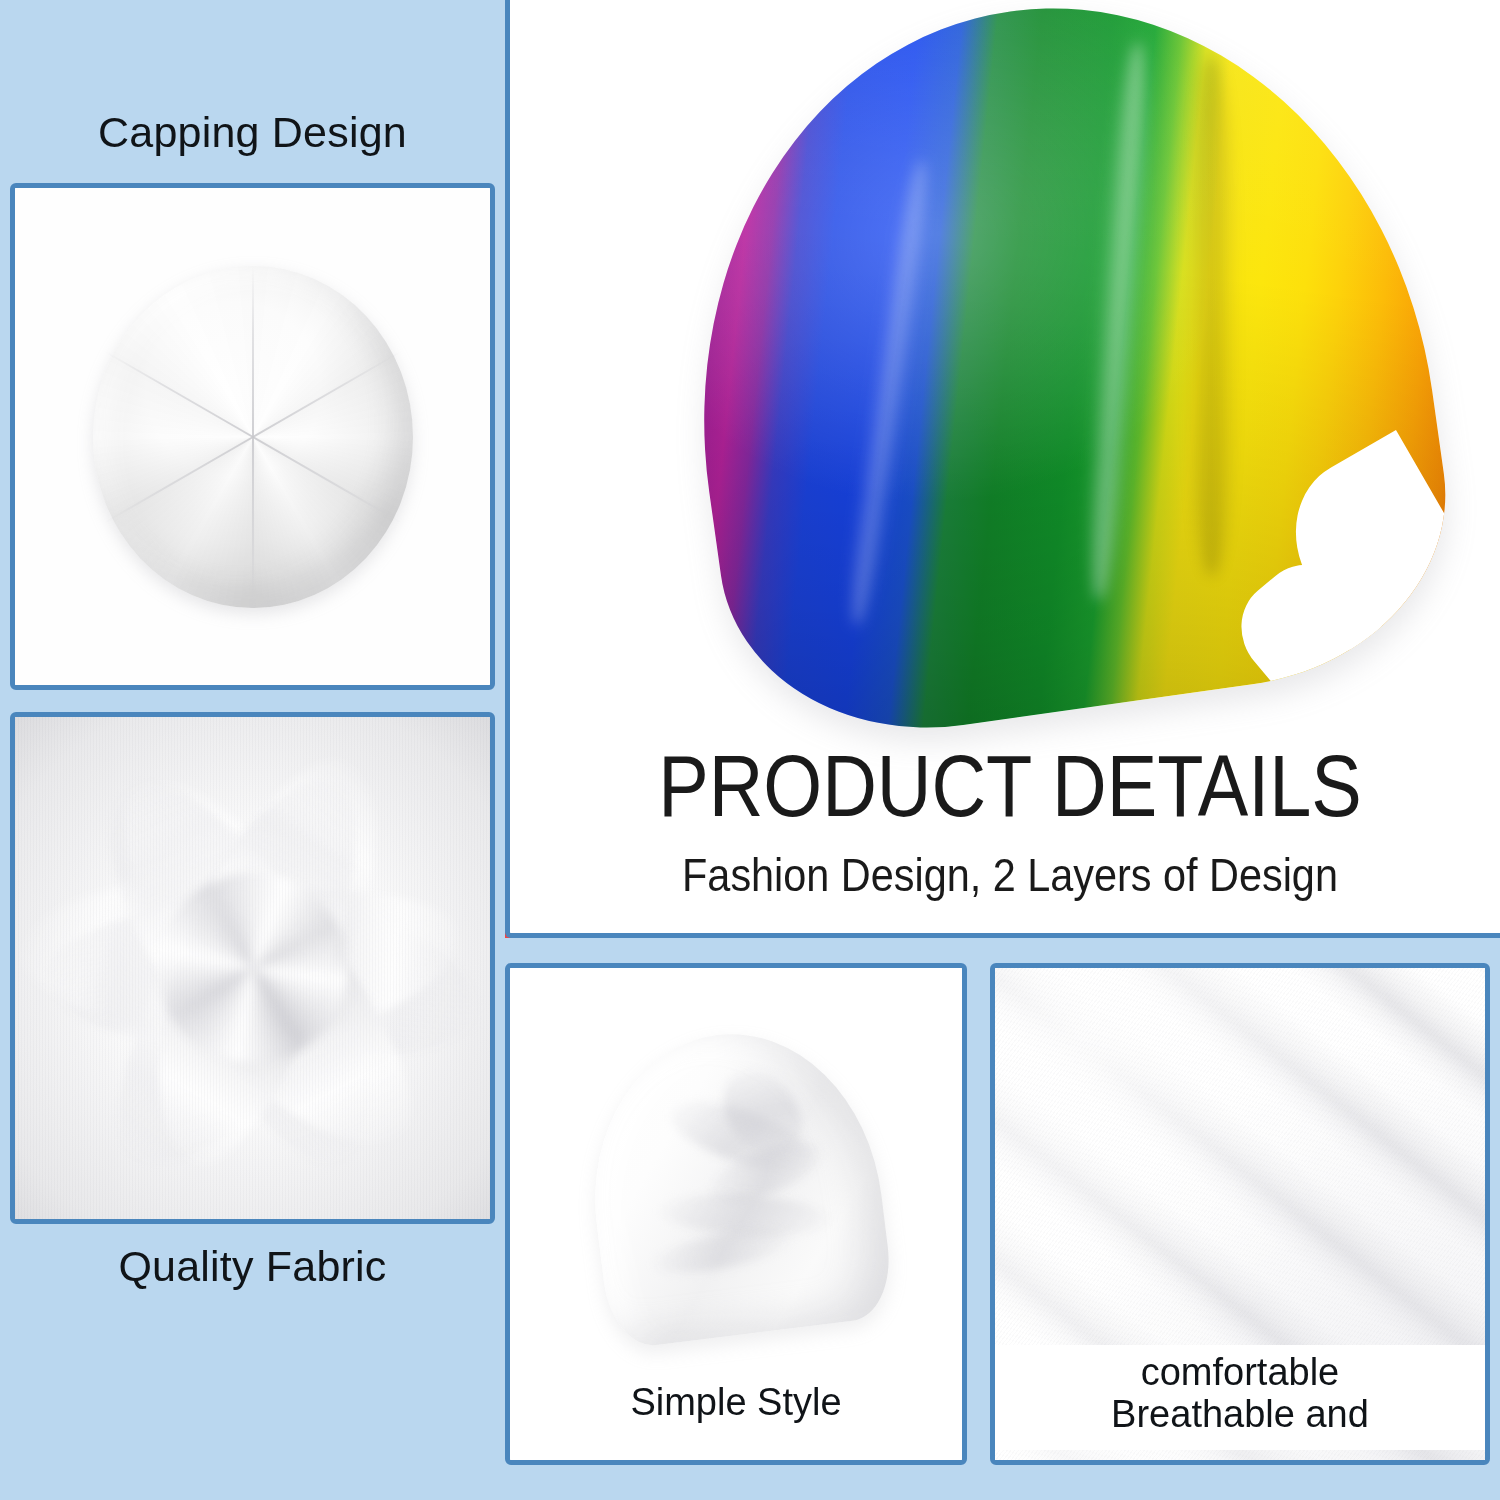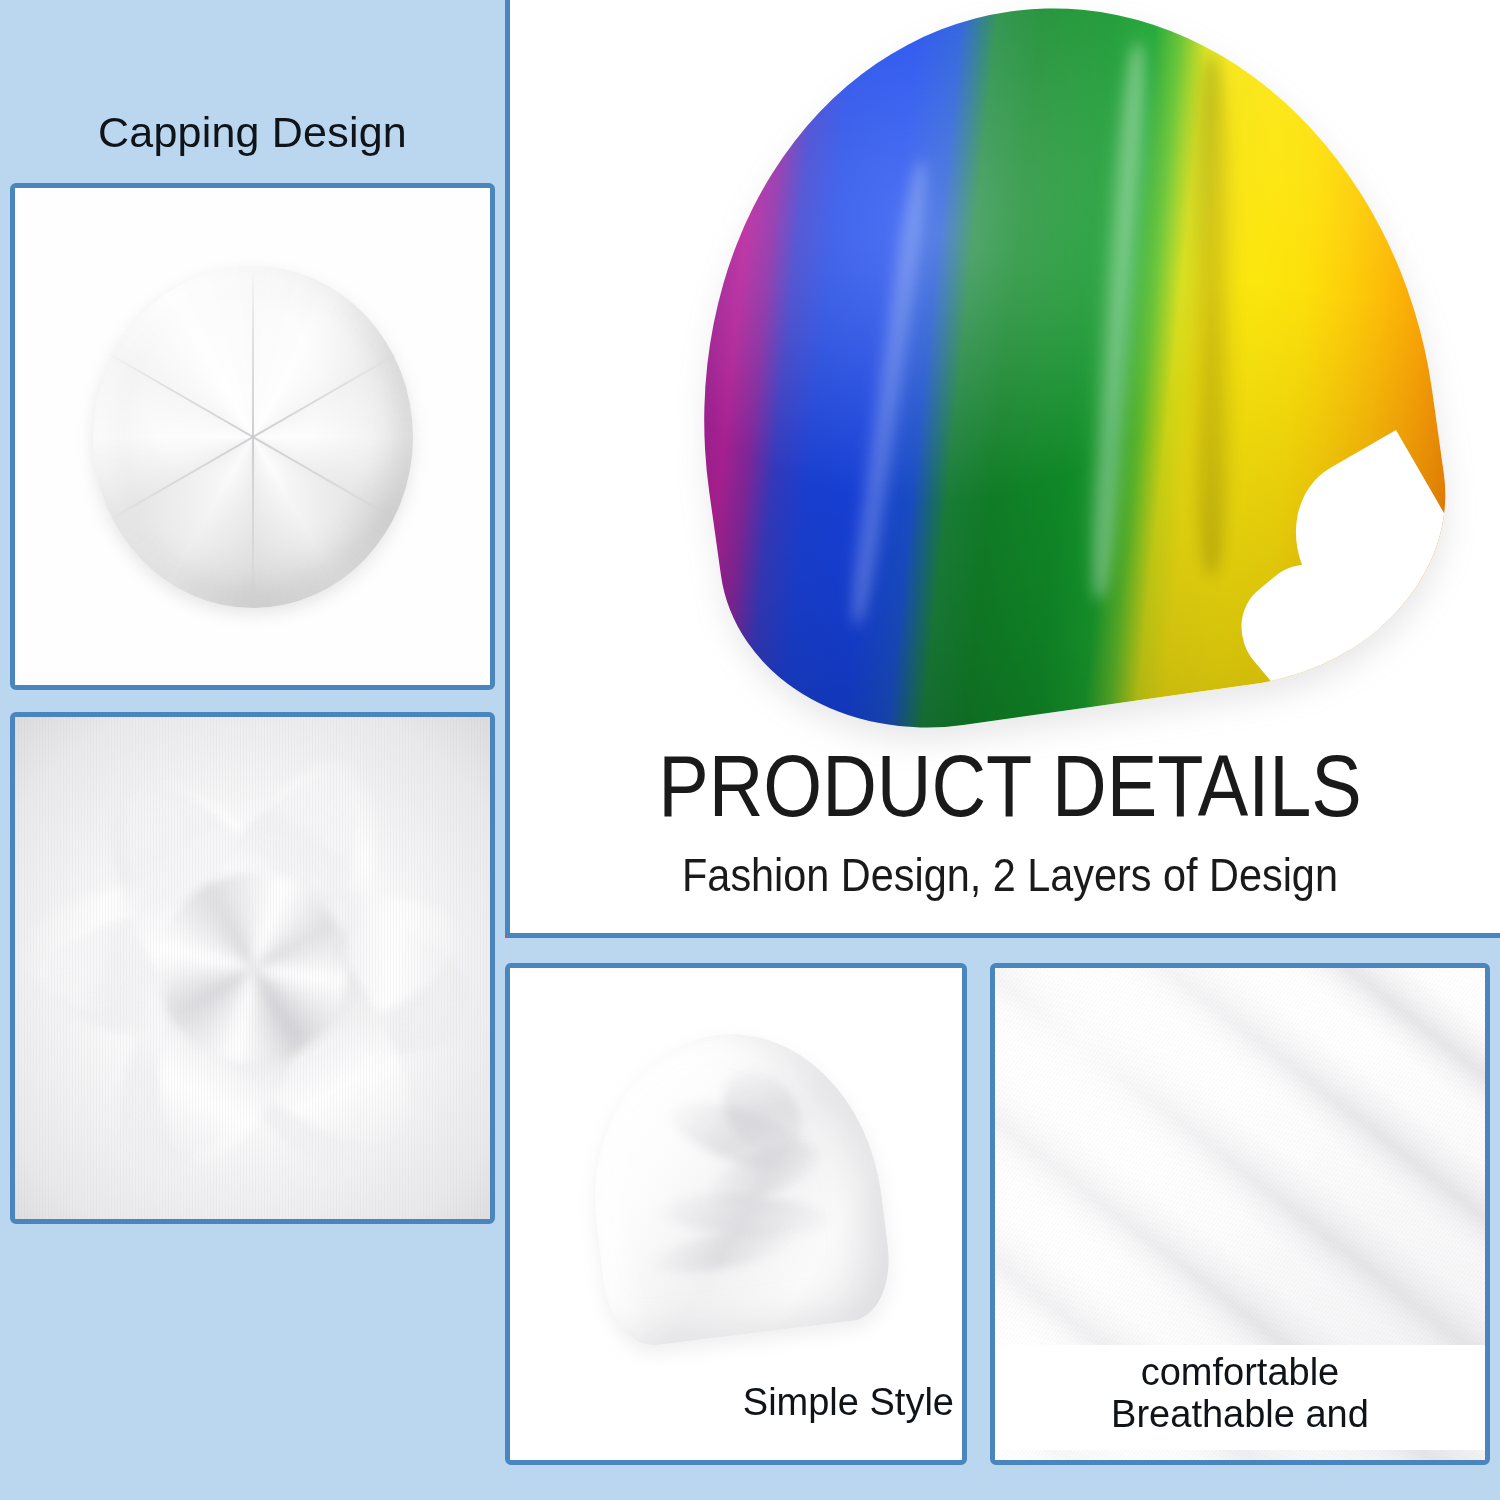--- a/index.html
+++ b/index.html
@@ -125,21 +125,21 @@
     left: 0; right: 0; bottom: 0;
     text-align: center;
     color: #101418;
     font-size: 38px;
     line-height: 1.12;
     background: #ffffff;
     padding: 6px 8px 14px 8px;
     box-sizing: border-box;
     z-index: 4;
   }
-  #cap-simple { bottom: 22px; text-align: right; }
+  #cap-simple { bottom: 22px; }
   #cap-breathe { bottom: 10px; }
 
   
 
   
   .art-cap {
     position: absolute;
     left: 0; top: 0; right: 0; bottom: 0;
     background: #fefefe;
   }
@@ -438,20 +438,21 @@
       <div class="swirl-arm a3"></div>
       <div class="swirl-arm a4"></div>
       <div class="swirl-arm a5"></div>
       <div class="swirl-arm a6"></div>
       <div class="swirl-core"></div>
       <div class="swirl-knit"></div>
       <div class="swirl-vig"></div>
     </div>
   </div>
 
+  <div class="panel-title" id="title-quality">Quality Fabric</div>
 
   <div class="card" id="card-main">
     <div class="main-inner">
 
       <div class="art-rainbow">
         <div class="rb-shape">
           <div class="rb-shade"></div>
           <div class="rb-crease rb-c1"></div>
           <div class="rb-crease rb-c2"></div>
           <div class="rb-crease rb-c3"></div>

